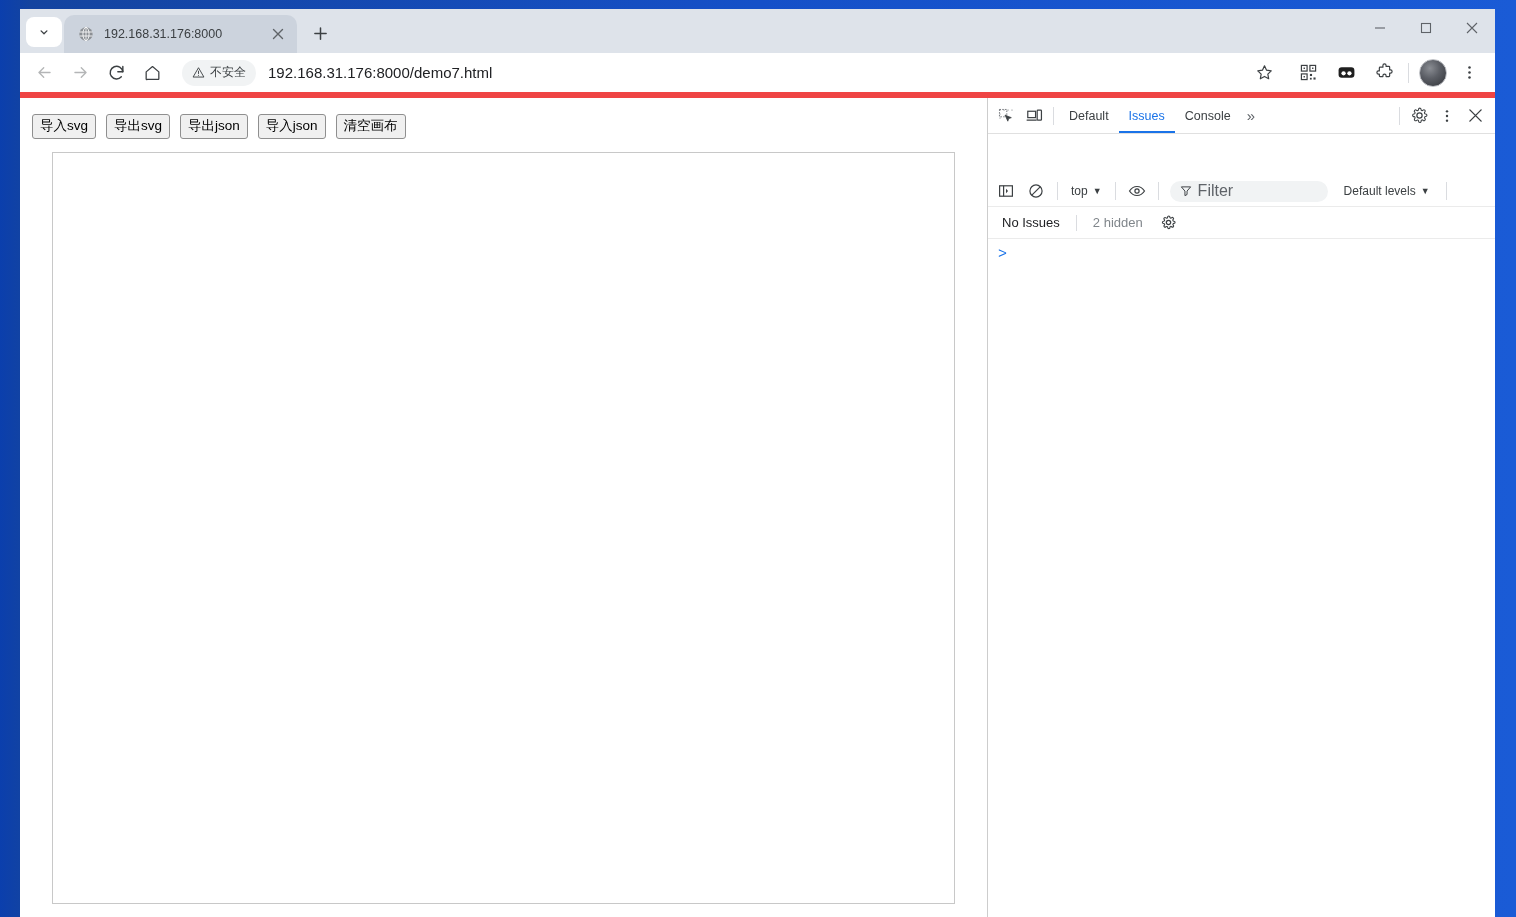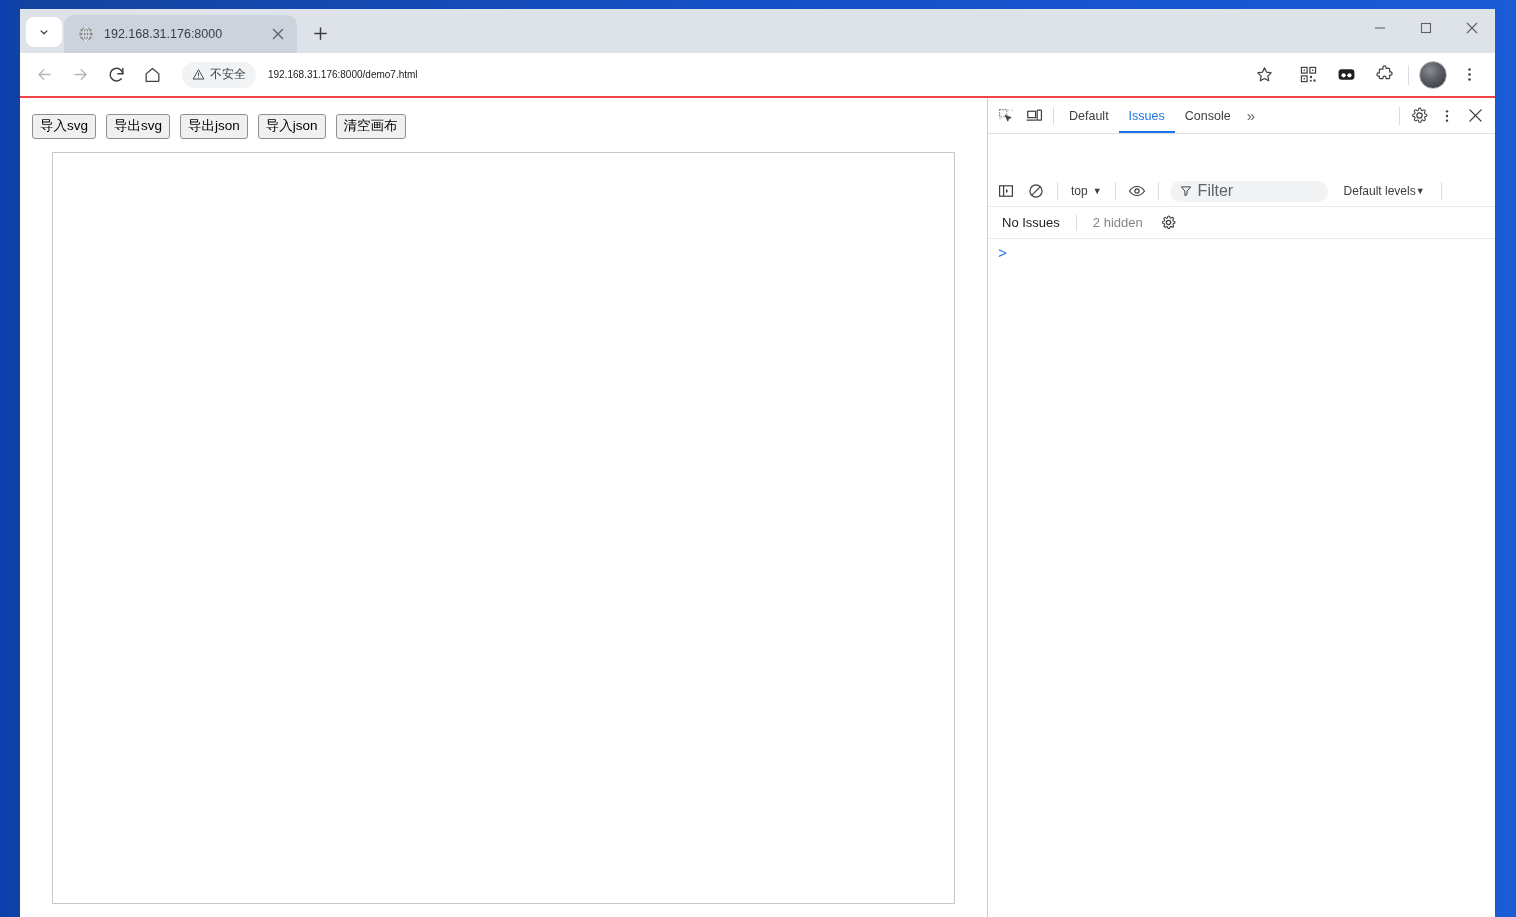--- a/index.html
+++ b/index.html
@@ -100,21 +100,21 @@
     cursor: pointer;
   }
 
   
   #nav-toolbar {
     height: 45px;
     background: #ffffff;
     display: flex;
     align-items: center;
     padding: 0 10px 0 8px;
-    border-bottom: 2px solid #ef4444;
+    border-bottom: 6px solid #ef4444;
   }
   .nav-btn {
     width: 32px; height: 32px;
     margin-right: 4px;
     display: flex; align-items: center; justify-content: center;
     border-radius: 50%;
     cursor: pointer;
     flex: none;
   }
   .nav-btn.disabled { opacity: .38; cursor: default; }
@@ -138,21 +138,21 @@
     background: #f1f3f4;
     border-radius: 13px;
     cursor: pointer;
     flex: none;
   }
   #security-chip-label {
     font-size: 12px; color: #3c4043;
     white-space: nowrap;
   }
   #url-text {
-    font-size: 10px;
+    font-size: 15px;
     color: #202124;
     margin-left: 12px;
     white-space: nowrap; overflow: hidden; text-overflow: ellipsis;
     cursor: text;
   }
   #star-btn {
     width: 32px; height: 32px;
     display: flex; align-items: center; justify-content: center;
     border-radius: 50%;
     cursor: pointer;
@@ -297,21 +297,21 @@
     border-radius: 11px;
     display: flex; align-items: center;
     gap: 6px;
     padding: 0 12px 0 10px;
     min-width: 158px;
     cursor: text;
     margin-left: 4px;
   }
   #filter-placeholder { font-size: 16px; color: #5f6368; }
   #levels-select {
-    display: flex; align-items: center; 
+    display: flex; align-items: center; gap: 5px;
     font-size: 12px; color: #3c4043;
     padding: 2px 6px;
     border-radius: 3px;
     cursor: pointer;
     margin-left: 8px;
     flex: none;
   }
 
   #dt-issues-bar {
     height: 32px;

